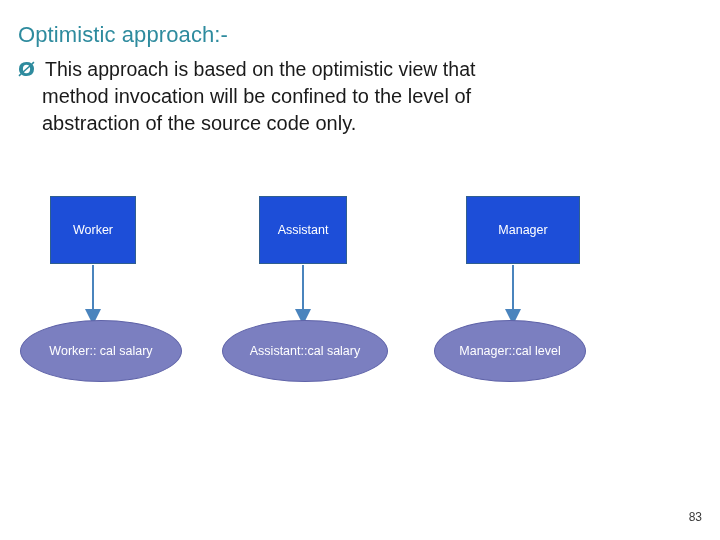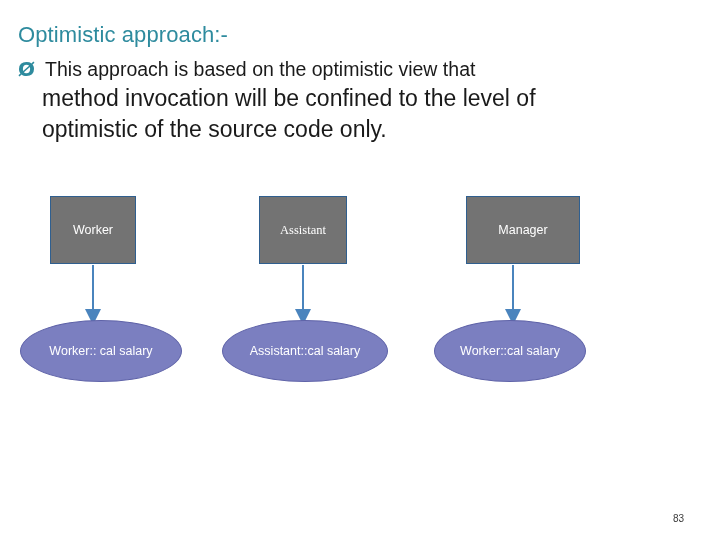--- a/index.html
+++ b/index.html
@@ -52,36 +52,36 @@
     font-family: "DejaVu Sans", sans-serif;
     margin-right: 5px;
   }
   .bullet-text {
     display: inline;
     margin-top: 16px;
   }
   .bullet-cont {
     display: block;
     padding-left: 24px;
-    font-size: 23px;
+    font-size: 20px;
     color: #1a1a1a;
     line-height: 1.33;
   }
 
   
   .diagram {
     position: absolute;
     left: 0;
     top: 180px;
     width: 720px;
     height: 230px;
   }
   .node-box {
     position: absolute;
-    background: #737373;
+    background: #1d4ed8;
     border: 1px solid #2f5f8f;
     color: #ffffff;
     font-size: 12.5px;
     display: flex;
     align-items: center;
     justify-content: center;
     text-align: center;
     box-sizing: border-box;
   }
   .node-ellipse {
@@ -121,62 +121,62 @@
     display: block;
     padding-left: 52px;
   }
   .caption .line2 {
     display: block;
   }
 
   
   .page-number {
     position: absolute;
-    right: 36px;
+    right: 18px;
     bottom: 16px;
-    font-size: 10px;
+    font-size: 12px;
     color: #3a3a3a;
   }
 </style>
 </head>
 <body>
 
 <div class="slide">
 
   <div class="heading">Optimistic approach:-</div>
 
   <div class="bullet-block">
     <span class="bullet-row">
       <span class="bullet-marker">Ø</span>
       <span class="bullet-text">This approach is based on the optimistic view that</span>
     </span>
     <span class="bullet-cont">method invocation will be confined to the level of</span>
-    <span class="bullet-cont">optimistic of the source code only.</span>
+    <span class="bullet-cont">abstraction of the source code only.</span>
   </div>
 
   <div class="diagram">
 
     <svg class="arrow-svg" viewBox="0 0 720 230">
       <defs>
         <marker id="ah" markerWidth="8" markerHeight="8" refX="4" refY="4" orient="auto">
           <path d="M0,0 L8,4 L0,8 z" fill="#4a84bd"></path>
         </marker>
       </defs>
       <line x1="93" y1="85" x2="93" y2="137" stroke="#4a84bd" stroke-width="2" marker-end="url(#ah)"></line>
       <line x1="303" y1="85" x2="303" y2="137" stroke="#4a84bd" stroke-width="2" marker-end="url(#ah)"></line>
       <line x1="513" y1="85" x2="513" y2="137" stroke="#4a84bd" stroke-width="2" marker-end="url(#ah)"></line>
     </svg>
 
     <div class="node-box" style="left:50px; top:16px; width:86px; height:68px;">Worker</div>
-    <div class="node-box" style="left:259px; top:16px; width:88px; height:68px;font-family:Liberation Serif, serif;">Assistant</div>
+    <div class="node-box" style="left:259px; top:16px; width:88px; height:68px;">Assistant</div>
     <div class="node-box" style="left:466px; top:16px; width:114px; height:68px;">Manager</div>
 
     <div class="node-ellipse" style="left:222px; top:140px; width:166px; height:62px;">Assistant::cal salary</div>
     <div class="node-ellipse" style="left:20px; top:140px; width:162px; height:62px;">Worker:: cal salary</div>
-    <div class="node-ellipse" style="left:434px; top:140px; width:152px; height:62px;">Worker::cal salary</div>
+    <div class="node-ellipse" style="left:434px; top:140px; width:152px; height:62px;">Manager::cal level</div>
   </div>
 
   <div class="caption">
   </div>
 
   <div class="page-number">83</div>
 
 </div>
 
 </body></html>

